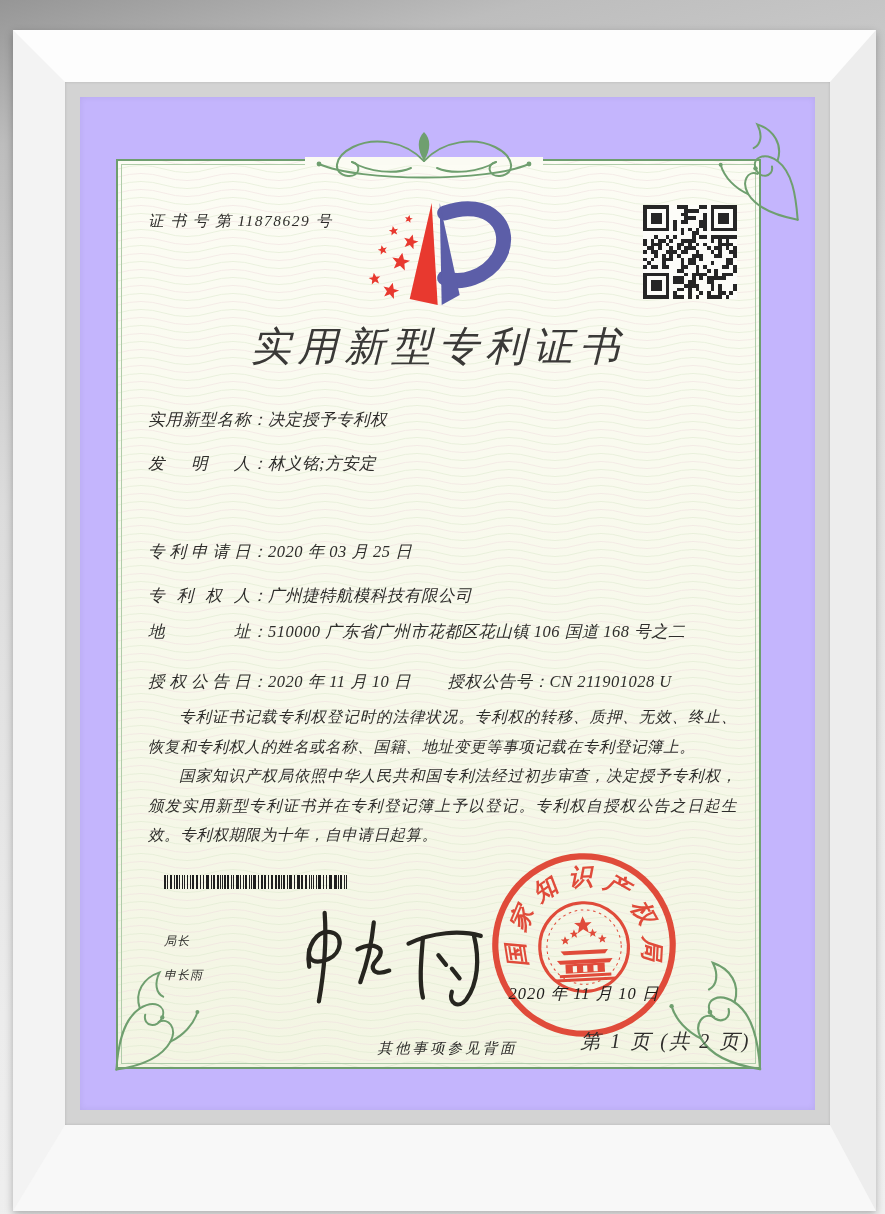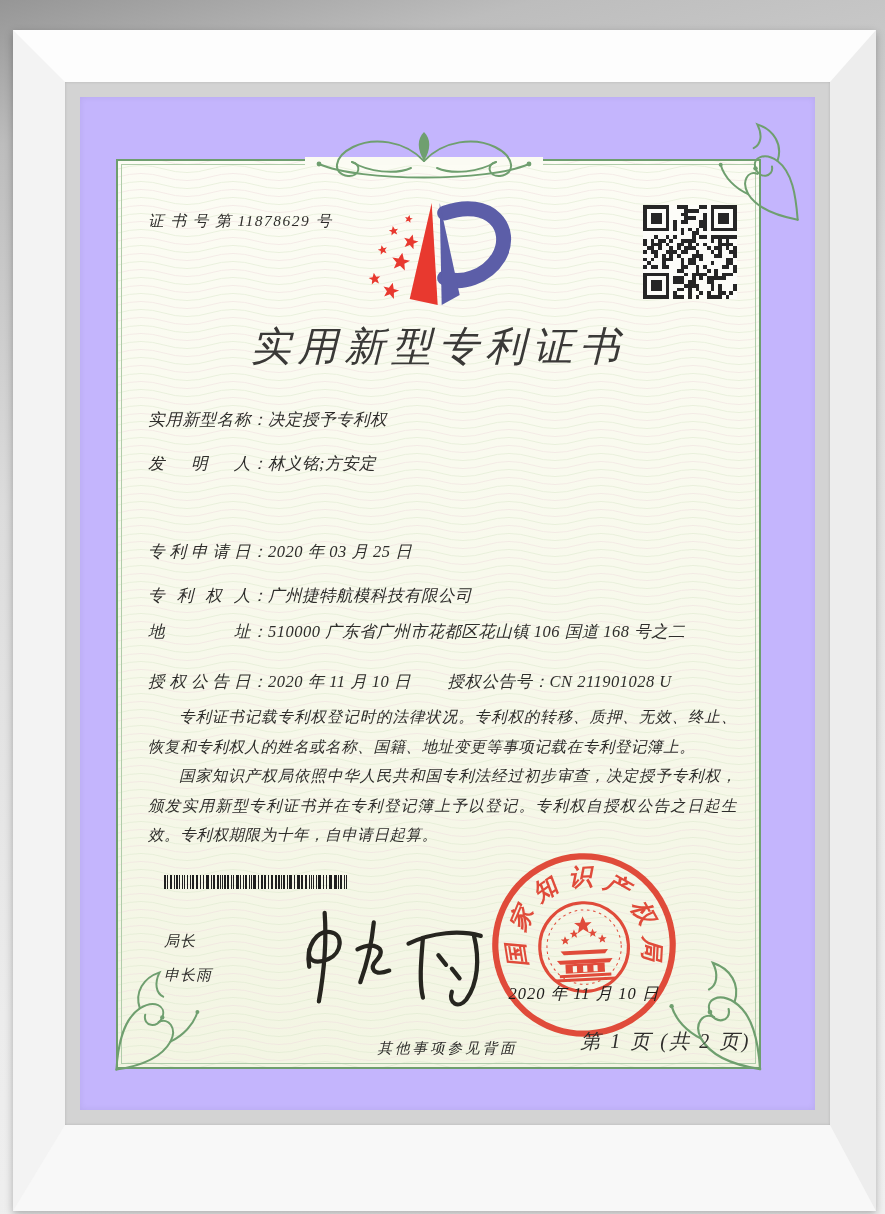--- a/index.html
+++ b/index.html
@@ -29,21 +29,21 @@
   .qr{position:absolute;top:44px;right:22px;width:94px;height:94px;}
   .title{position:absolute;top:158px;left:0;right:0;text-align:center;
          font-size:40px;letter-spacing:7px;color:#3a3937;}
   .field{position:absolute;left:30px;right:18px;font-size:16.5px;white-space:nowrap;letter-spacing:.5px;}
   .field .lbl{display:inline-block;width:103px;text-align:justify;text-align-last:justify;}
   .f0{top:248px}.f1{top:292px}.f2{top:336px}.f3{top:380px}.f4{top:424px}.f5{top:460px}.f6{top:510px}
   .pair2{margin-left:32px;}
   .paras{position:absolute;top:541px;left:30px;right:22px;font-size:15.5px;line-height:29.5px;text-align:justify;}
   .paras p{margin:0;text-indent:2em;letter-spacing:.6px;}
   .barcode{position:absolute;top:714px;left:46px;width:186px;height:14px;}
-  .issuer{position:absolute;top:763px;left:46px;font-size:15px;line-height:34px;letter-spacing:1px;}
+  .issuer{position:absolute;top:763px;left:46px;font-size:12px;line-height:34px;letter-spacing:1px;}
   .signature{position:absolute;top:746px;left:158px;width:238px;height:106px;}
   .seal{position:absolute;top:686px;left:368px;width:196px;height:196px;opacity:.93;transform:rotate(-3deg);}
   .seal-date{position:absolute;top:822px;left:360px;width:212px;text-align:center;
              font-size:16.5px;letter-spacing:1px;color:#1d1c1a;}
   .page-num{position:absolute;bottom:12px;left:0;right:8px;text-align:right;font-size:20px;letter-spacing:2.5px;}
   .back-note{position:absolute;top:942px;left:0;right:0;text-align:center;font-size:14.5px;letter-spacing:3px;}
 </style>
 </head>
 <body>
 

